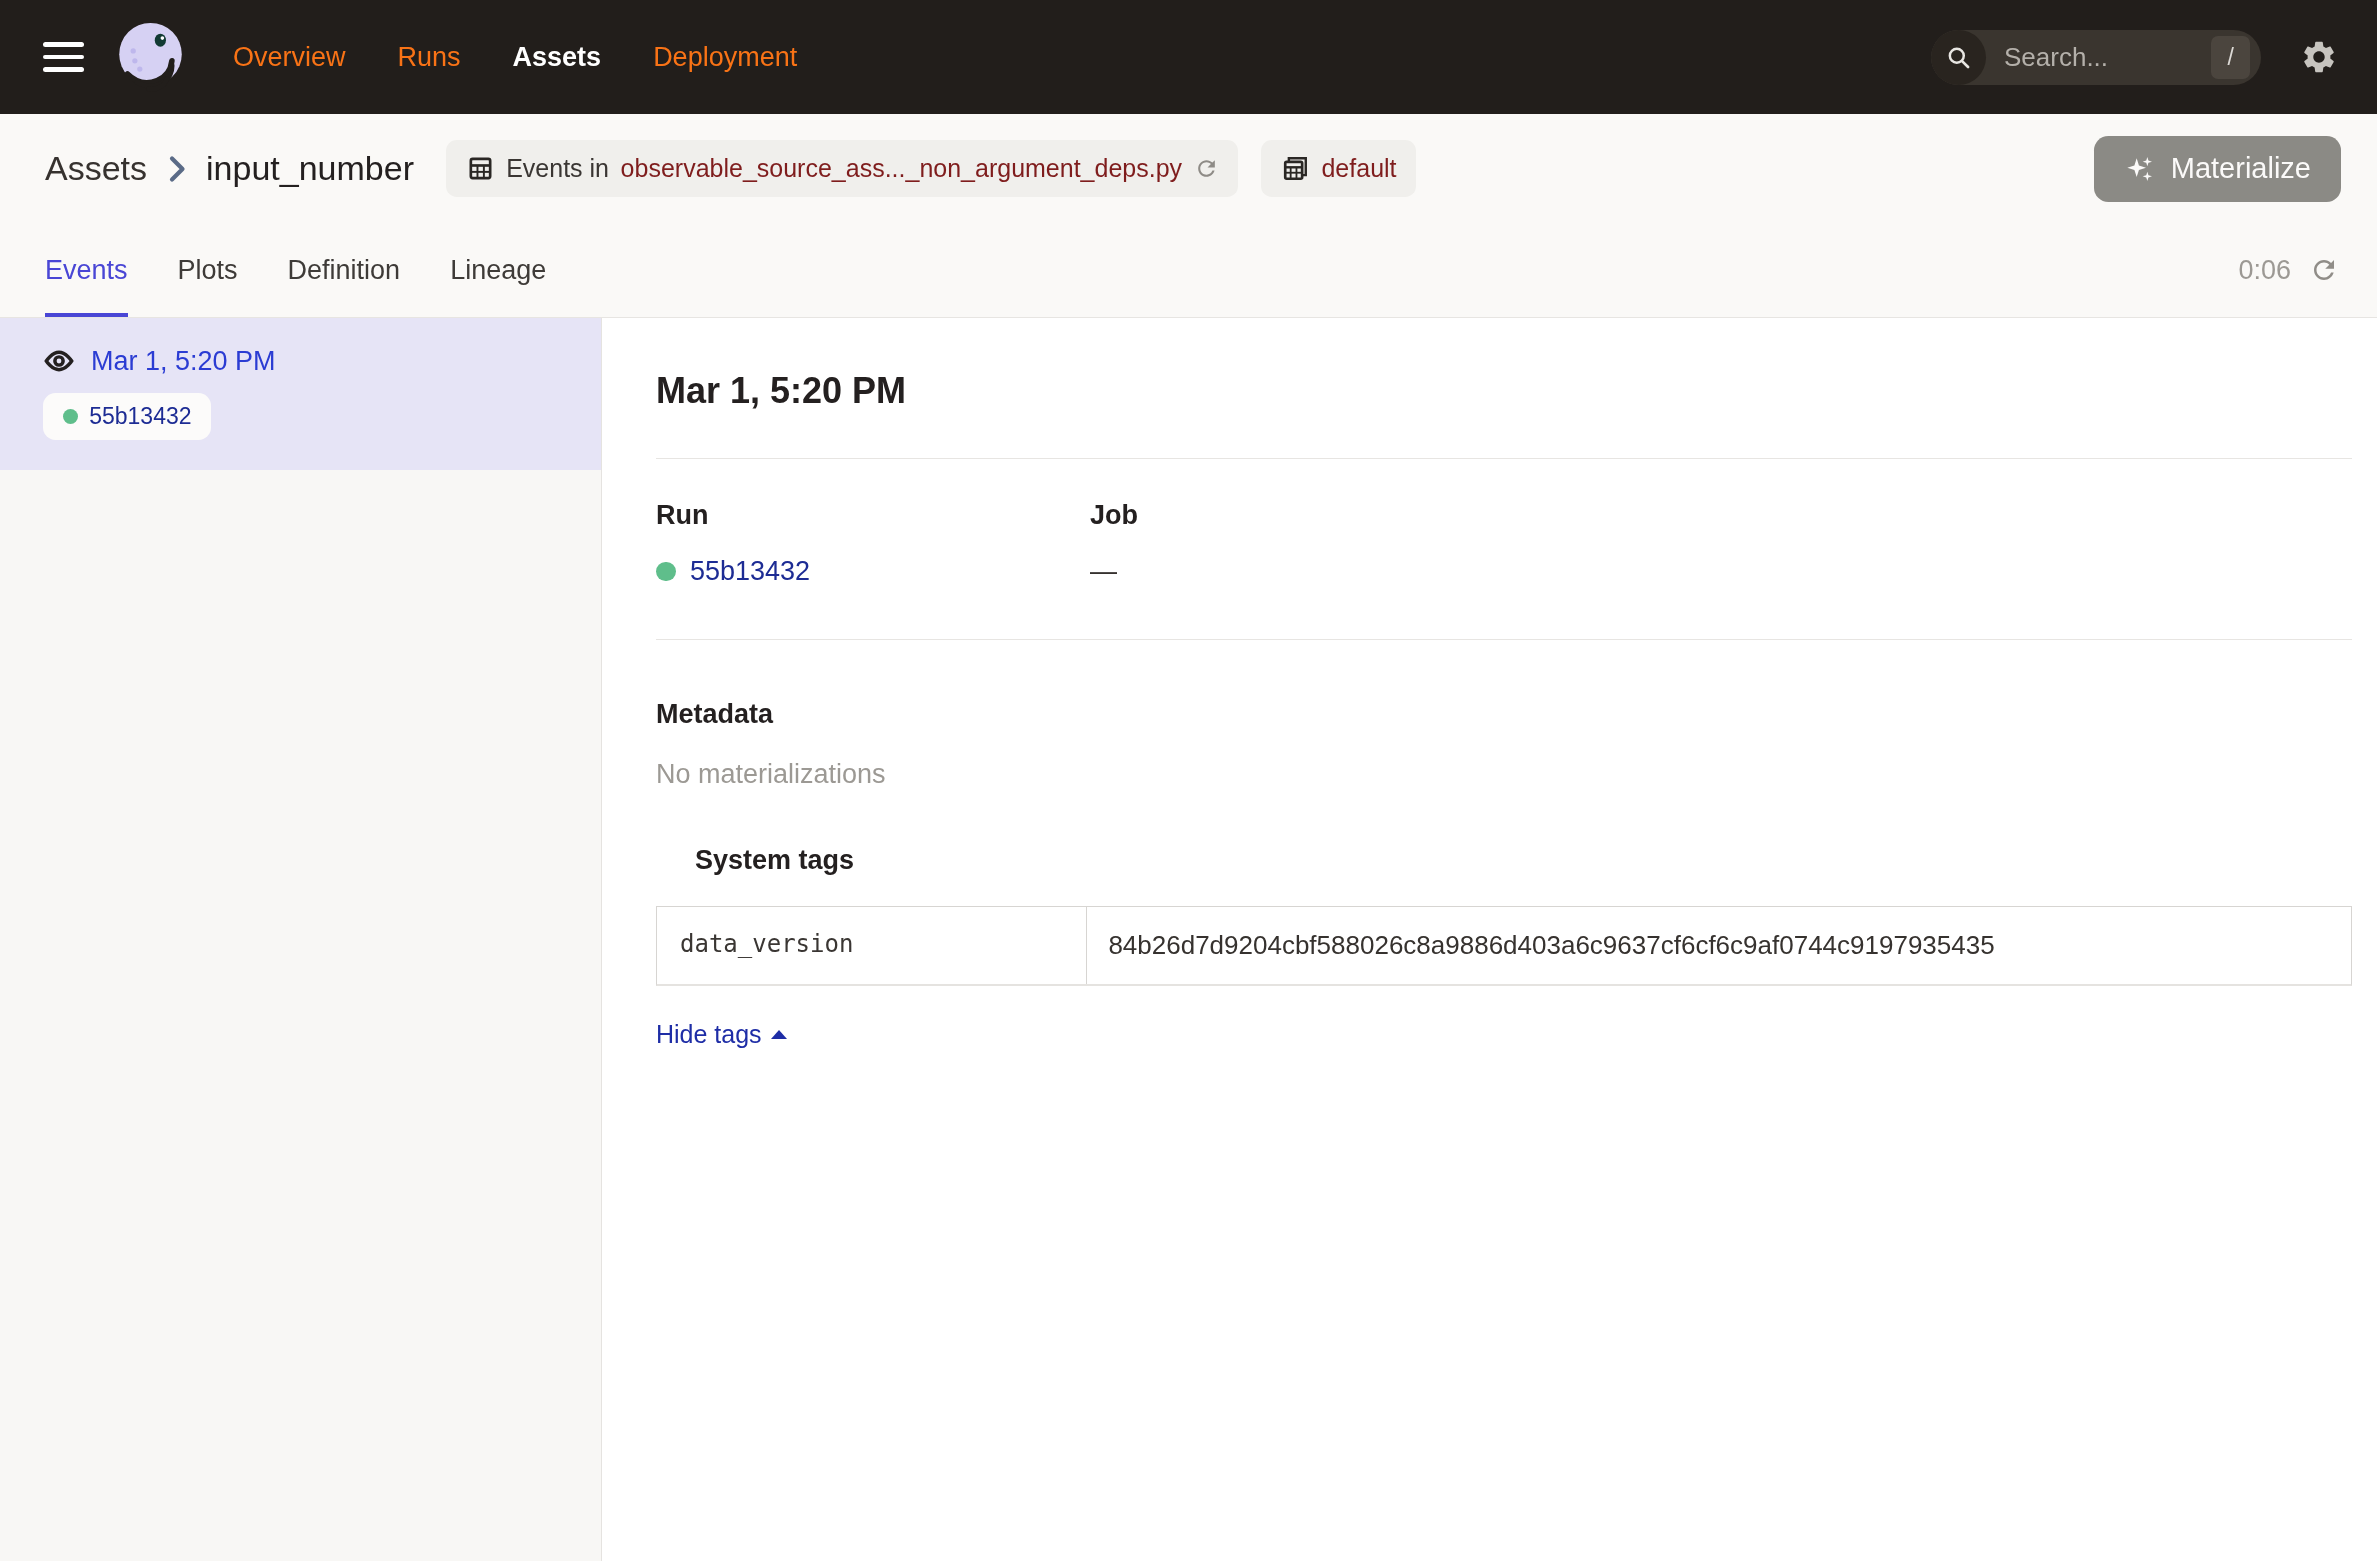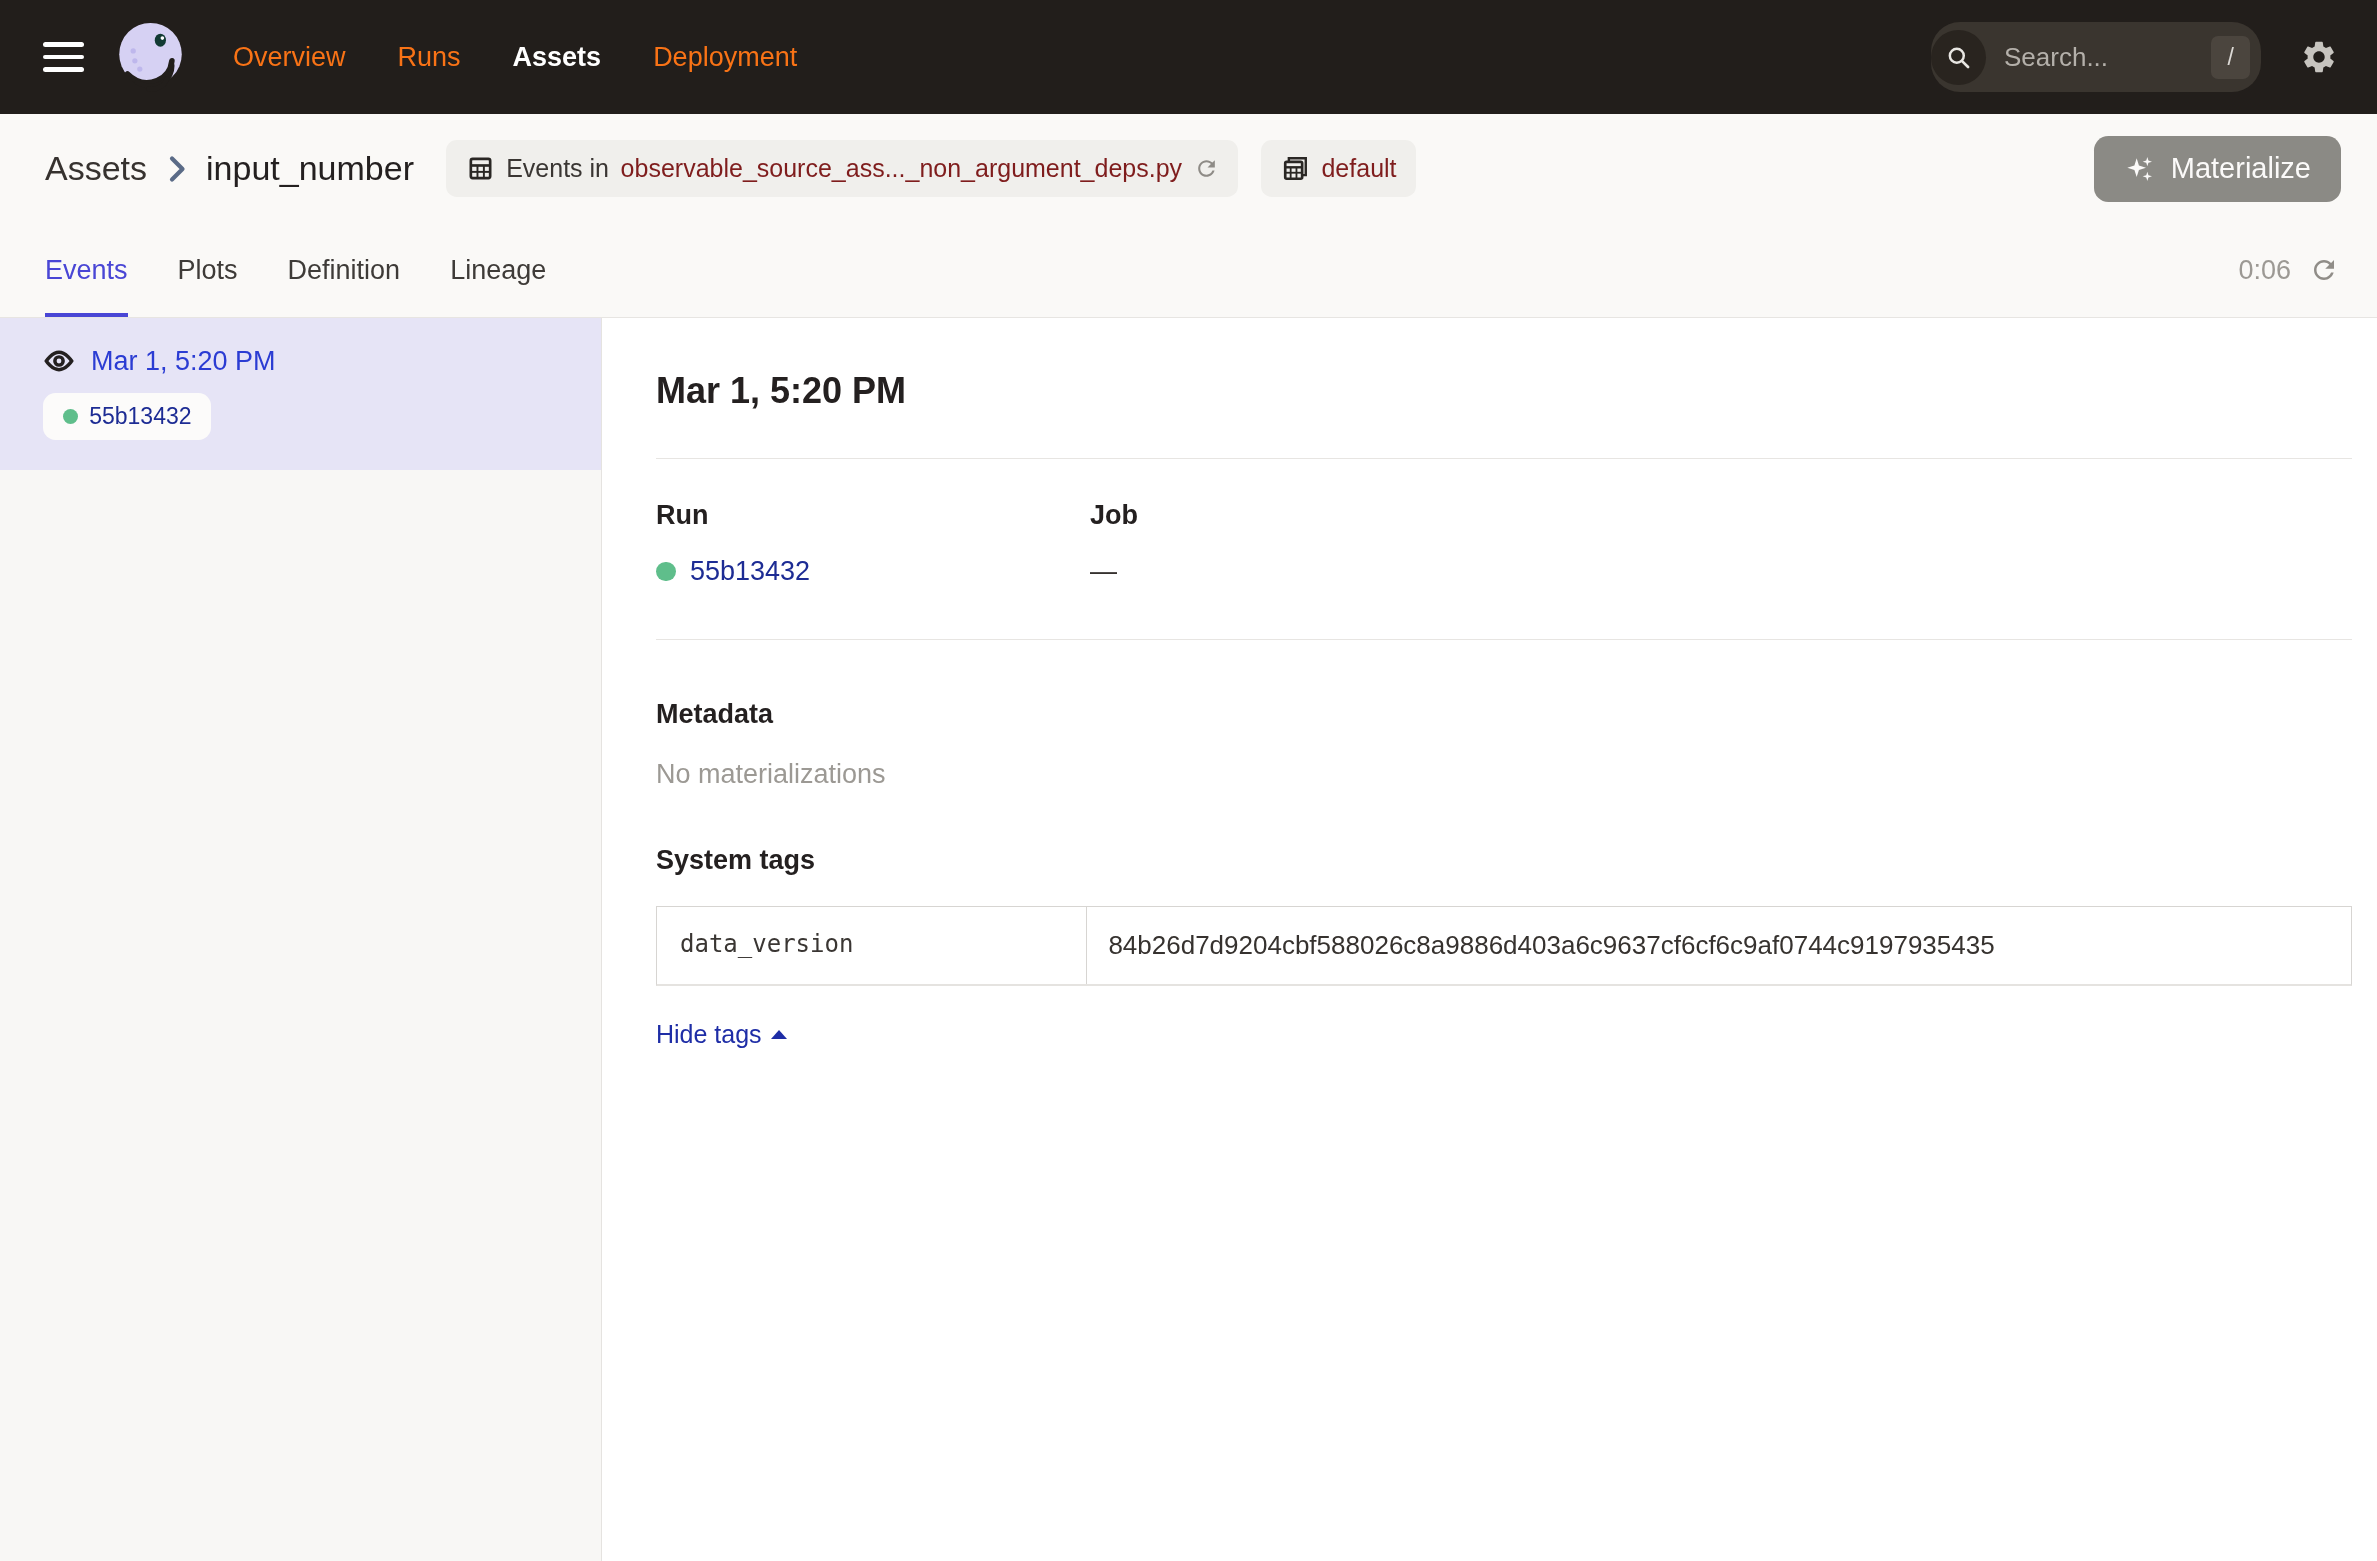--- a/index.html
+++ b/index.html
@@ -8,21 +8,21 @@
 
   
   .topnav { height:114px; background:#221E1B; display:flex; align-items:center; padding:0 39px 0 43px; }
   .hamburger { width:41px; display:flex; flex-direction:column; gap:8px; cursor:pointer; }
   .hamburger span { display:block; height:4.5px; border-radius:2.7px; background:#FFFFFF; }
   .logo { width:79px; height:79px; margin-left:27px; cursor:pointer; }
   .nav-links { display:flex; gap:52px; margin-left:43px; font-size:27px; font-weight:500; }
   .nav-link { color:#f97316; cursor:pointer; }
   .nav-link.active { color:#FFFFFF; font-weight:700; }
   .topnav .spacer { flex:1; }
-  .search { width:330px; height:70px; border-radius:29px; background:#3A352F; display:flex; align-items:center; overflow:hidden; }
+  .search { width:330px; height:55px; border-radius:29px; background:#3A352F; display:flex; align-items:center; overflow:hidden; }
   .search-circle { width:55px; height:55px; border-radius:50%; background:#29241F; display:flex; align-items:center; justify-content:center; flex:none; }
   .search input { flex:1; min-width:0; background:transparent; border:none; outline:none; color:#E8E6E2; font-size:26px; padding-left:18px; font-family:"Liberation Sans", sans-serif; }
   .search input::placeholder { color:#B4B0AA; }
   .kbd { flex:none; margin-right:10.7px; min-width:39px; height:43px; padding:0 9px; background:#4B453E; border-radius:7.1px; color:#DDDAD6; font-size:23px; display:flex; align-items:center; justify-content:center; }
   .gear-btn { margin-left:39px; display:flex; cursor:pointer; }
 
   
   .crumb-row { height:109px; background:#FAF9F7; display:flex; align-items:center; padding:0 36px 0 45px; }
   .crumb-root { font-size:34px; color:#36322F; cursor:pointer; }
   .crumb-chevron { margin:0 18px; display:flex; }
@@ -59,21 +59,21 @@
   .cols { display:flex; margin-top:41px; }
   .col { width:434px; }
   .col-label { font-size:27px; font-weight:700; color:#242020; }
   .col-value { margin-top:25px; display:flex; align-items:center; gap:14.3px; font-size:27px; color:#36322F; }
   .col-value .dot { width:19.6px; height:19.6px; }
   .run-link { color:#1D2C94; cursor:pointer; }
 
   .sec-title { font-size:27px; font-weight:700; color:#242020; }
   .meta-title { margin-top:59px; }
   .meta-empty { margin-top:29px; font-size:27px; color:#9C9994; }
-  .tags-title { margin-top:55px; }
+  .tags-title { margin-top:55px;margin-left:39px; }
   .tagtable { margin-top:30px; display:flex; border:0.9px solid #D7D5D2; border-bottom:2.7px solid #E5E3E0; background:#FFFFFF; }
   .key-cell { width:430px; flex:none; padding:23px 23px; font-family:"DejaVu Sans Mono", monospace; font-size:24px; color:#3A3633; border-right:0.9px solid #D7D5D2; }
   .val-cell { flex:1; padding:23px 21.4px; font-size:26px; color:#36322F; overflow:hidden; white-space:nowrap; }
   .hide-tags { margin-top:34px; display:inline-flex; align-items:center; gap:9px; font-size:25px; color:#1E2DA6; cursor:pointer; }
   .caret-up { width:0; height:0; border-left:8px solid transparent; border-right:8px solid transparent; border-bottom:9.8px solid #1E2DA6; }
 
   svg { display:block; }
 </style>
 </head>
 <body>

